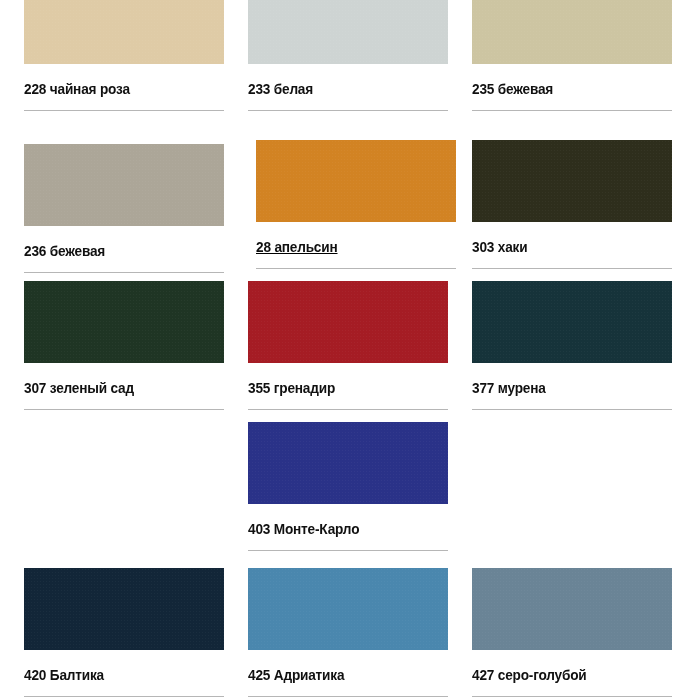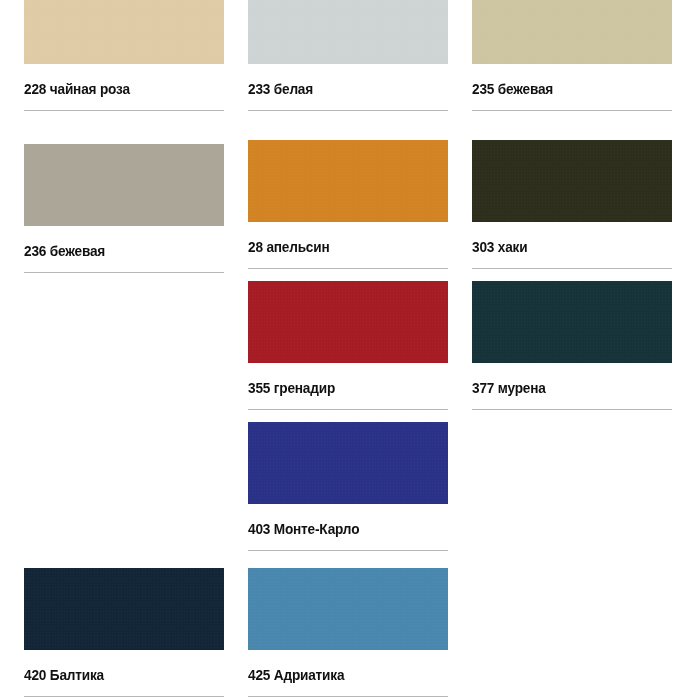--- a/index.html
+++ b/index.html
@@ -93,28 +93,33 @@
       <div class="swatch-cell" style="left: 472px; top: -18px;">
         <div class="swatch-chip" style="background-color: rgb(205, 197, 162);"></div>
         <div class="swatch-label" style="color: rgb(17, 17, 17);">235 бежевая</div>
         <div class="swatch-rule" style="background: rgb(182, 182, 182);"></div>
       </div>
       <div class="swatch-cell" style="left: 24px; top: 144px;">
         <div class="swatch-chip" style="background-color: rgb(172, 166, 152);"></div>
         <div class="swatch-label" style="color: rgb(17, 17, 17);">236 бежевая</div>
         <div class="swatch-rule" style="background: rgb(182, 182, 182);"></div>
       </div>
-      <div class="swatch-cell" style="left: 248px; top: 140px;">
+      <div class="swatch-cell" style="left: 256px; top: 140px; text-decoration: underline;">
         <div class="swatch-chip" style="background-color: rgb(210, 131, 35);"></div>
         <div class="swatch-label" style="color: rgb(17, 17, 17);">28 апельсин</div>
         <div class="swatch-rule" style="background: rgb(182, 182, 182);"></div>
       </div>
       <div class="swatch-cell" style="left: 472px; top: 140px;">
         <div class="swatch-chip" style="background-color: rgb(46, 46, 28);"></div>
         <div class="swatch-label" style="color: rgb(17, 17, 17);">303 хаки</div>
+        <div class="swatch-rule" style="background: rgb(182, 182, 182);"></div>
+      </div>
+      <div class="swatch-cell" style="left: 24px; top: 281px;">
+        <div class="swatch-chip" style="background-color: rgb(31, 53, 36);"></div>
+        <div class="swatch-label" style="color: rgb(17, 17, 17);">307 зеленый сад</div>
         <div class="swatch-rule" style="background: rgb(182, 182, 182);"></div>
       </div>
       <div class="swatch-cell" style="left: 248px; top: 281px;">
         <div class="swatch-chip" style="background-color: rgb(165, 28, 36);"></div>
         <div class="swatch-label" style="color: rgb(17, 17, 17);">355 гренадир</div>
         <div class="swatch-rule" style="background: rgb(182, 182, 182);"></div>
       </div>
       <div class="swatch-cell" style="left: 472px; top: 281px;">
         <div class="swatch-chip" style="background-color: rgb(22, 51, 58);"></div>
         <div class="swatch-label" style="color: rgb(17, 17, 17);">377 мурена</div>
@@ -128,14 +133,19 @@
       <div class="swatch-cell" style="left: 24px; top: 568px;">
         <div class="swatch-chip" style="background-color: rgb(18, 38, 56);"></div>
         <div class="swatch-label" style="color: rgb(17, 17, 17);">420 Балтика</div>
         <div class="swatch-rule" style="background: rgb(182, 182, 182);"></div>
       </div>
       <div class="swatch-cell" style="left: 248px; top: 568px;">
         <div class="swatch-chip" style="background-color: rgb(74, 135, 174);"></div>
         <div class="swatch-label" style="color: rgb(17, 17, 17);">425 Адриатика</div>
         <div class="swatch-rule" style="background: rgb(182, 182, 182);"></div>
       </div>
+      <div class="swatch-cell" style="left: 472px; top: 568px;">
+        <div class="swatch-chip" style="background-color: rgb(106, 132, 150);"></div>
+        <div class="swatch-label" style="color: rgb(17, 17, 17);">427 серо-голубой</div>
+        <div class="swatch-rule" style="background: rgb(182, 182, 182);"></div>
+      </div>
     </div>
 </div>
 
 </body></html>

